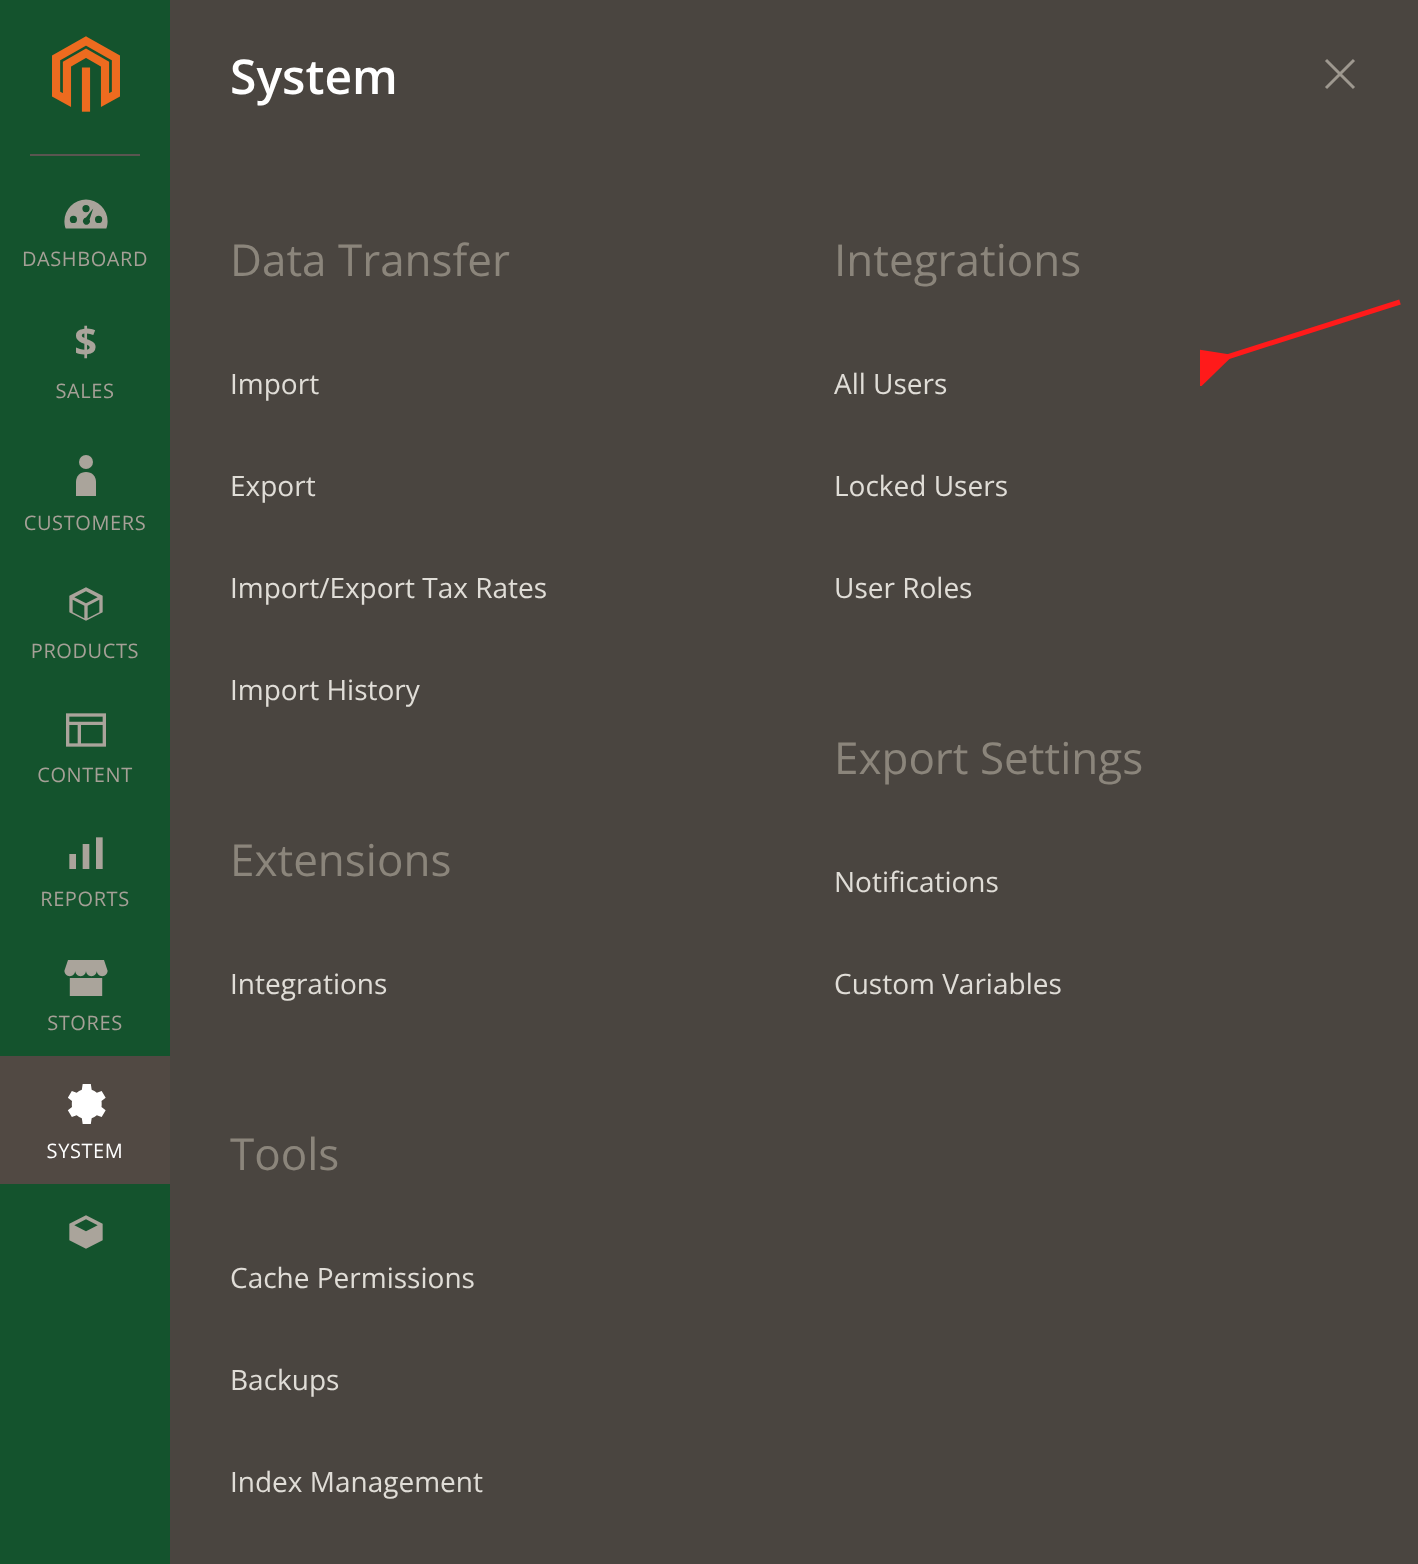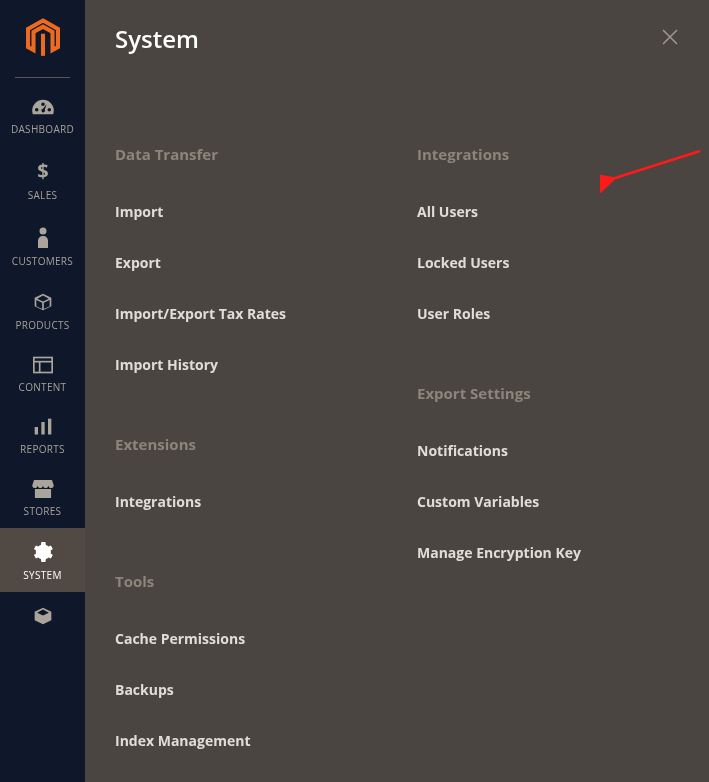--- a/index.html
+++ b/index.html
@@ -6,21 +6,21 @@
   body {
     width: 709px;
     height: 782px;
     font-family: 'Open Sans', Arial, sans-serif;
     display: flex;
     overflow: hidden;
     background: #373330;
   }
   .sidebar {
     width: 85px;
-    background: #0f172a;
+    background: #14532d;
     display: flex;
     flex-direction: column;
     align-items: center;
     flex-shrink: 0;
   }
   .logo {
     width: 85px;
     height: 65px;
     display: flex;
     align-items: center;
@@ -83,29 +83,28 @@
     line-height: 1;
   }
   .columns {
     display: flex;
     gap: 40px;
   }
   .col { flex: 1; }
   .section { margin-bottom: 60px; }
   .section-title {
     color: #8b857b;
-    font-size: 15px;
-    font-weight: 700;
+    font-size: 22px;
+    font-weight: 400;
     margin-bottom: 38px;
-    margin-top: 29px;
   }
   .menu-item {
     color: #e0ddd7;
     font-size: 14px;
-    font-weight: 700;
+    font-weight: 400;
     margin-bottom: 32px;
     cursor: pointer;
   }
   .arrow {
     position: absolute;
     left: 515px;
     top: 143px;
     pointer-events: none;
   }
 </style>
@@ -243,21 +242,20 @@
       <div class="section">
         <div class="section-title">Integrations</div>
         <div class="menu-item">All Users</div>
         <div class="menu-item">Locked Users</div>
         <div class="menu-item">User Roles</div>
       </div>
       <div class="section">
         <div class="section-title">Export Settings</div>
         <div class="menu-item">Notifications</div>
         <div class="menu-item">Custom Variables</div>
-        <div class="menu-item">Manage Encryption Key</div>
       </div>
     </div>
   </div>
 
   <svg class="arrow" width="110" height="50">
     <defs>
       <marker id="ah" markerWidth="10" markerHeight="10" refX="2" refY="5" orient="auto">
         <path d="M0 5 L10 0 L10 10 Z" fill="#ff1a1a"></path>
       </marker>
     </defs>

